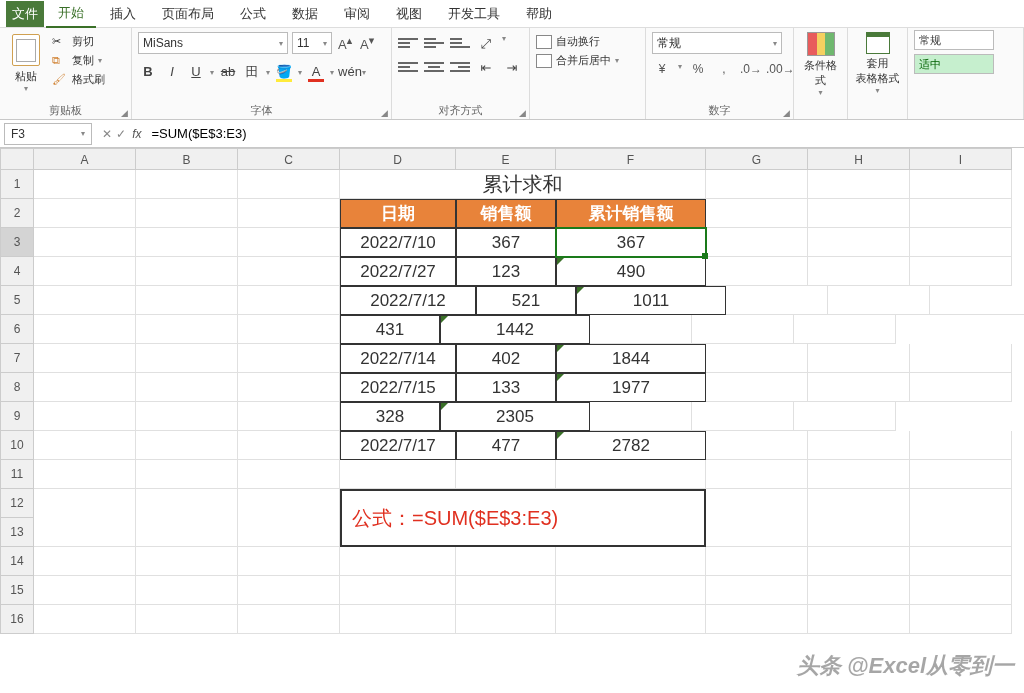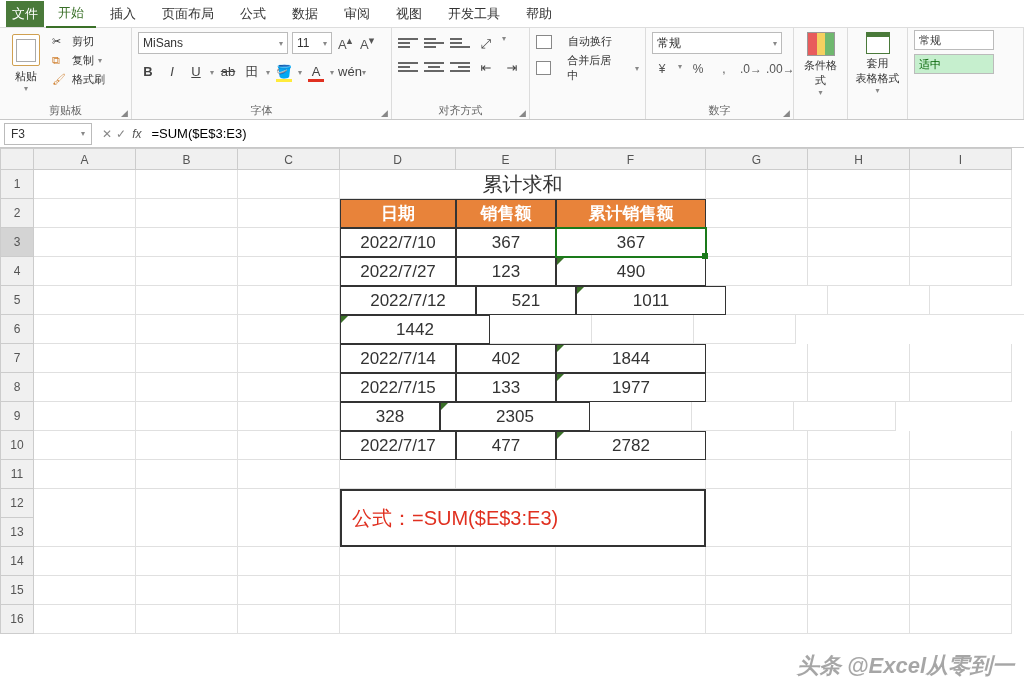--- a/index.html
+++ b/index.html
@@ -43,21 +43,21 @@
     .font-color-btn { position: relative; }
     .font-color-btn .bar { position: absolute; left: 2px; right: 2px; bottom: 0; height: 3px; }
 
     .align-group { width: 138px; }
     .align-row { display: flex; gap: 6px; margin-top: 4px; }
     .align-btn { width: 20px; height: 18px; display: flex; flex-direction: column; gap: 2px; justify-content: center; cursor: pointer; }
     .align-btn .line { height: 2px; background: #666; }
     .align-btn .short { width: 60%; }
 
     .wrap-group { width: 116px; }
-    .wrap-row { display: flex; align-items: center; gap: 16px; margin-top: 4px; font-size: 11px; cursor: pointer; }
+    .wrap-row { display: flex; align-items: center; gap: 4px; margin-top: 4px; font-size: 11px; cursor: pointer; }
     .wrap-icon { width: 16px; height: 14px; background: #fff; border: 1px solid #888; }
 
     .number-group { width: 148px; }
     .num-format { width: 130px; height: 22px; border: 1px solid #bbb; background: #fff; padding: 2px 4px; font-size: 12px; display: flex; justify-content: space-between; align-items: center; margin-top: 2px; }
     .num-row { display: flex; gap: 6px; margin-top: 8px; }
     .num-btn { width: 20px; height: 18px; text-align: center; font-size: 12px; cursor: pointer; color: #555; }
 
     .cond-group { width: 54px; text-align: center; padding-top: 4px; }
     .cond-icon { width: 28px; height: 24px; margin: 0 auto; background: linear-gradient(to right, #e85c5c 33%, #f5d060 33% 66%, #6fb86f 66%); border: 1px solid #999; }
     .cond-label { font-size: 11px; margin-top: 2px; }
@@ -365,20 +365,21 @@
         <div class="cell tdata" style="width: 100px;">521</div>
         <div class="cell tdata tri" style="width: 150px;">1011</div>
         <div class="cell " style="width: 102px;"></div>
         <div class="cell " style="width: 102px;"></div>
         <div class="cell " style="width: 102px;"></div>
       </div>
       <div class="srow">
         <div class="cell " style="width: 102px;"></div>
         <div class="cell " style="width: 102px;"></div>
         <div class="cell " style="width: 102px;"></div>
+        <div class="cell tdata" style="width: 100px;">431</div>
         <div class="cell tdata tri" style="width: 150px;">1442</div>
         <div class="cell " style="width: 102px;"></div>
         <div class="cell " style="width: 102px;"></div>
         <div class="cell " style="width: 102px;"></div>
       </div>
       <div class="srow">
         <div class="cell " style="width: 102px;"></div>
         <div class="cell " style="width: 102px;"></div>
         <div class="cell " style="width: 102px;"></div>
         <div class="cell tdata" style="width: 116px;">2022/7/14</div>

